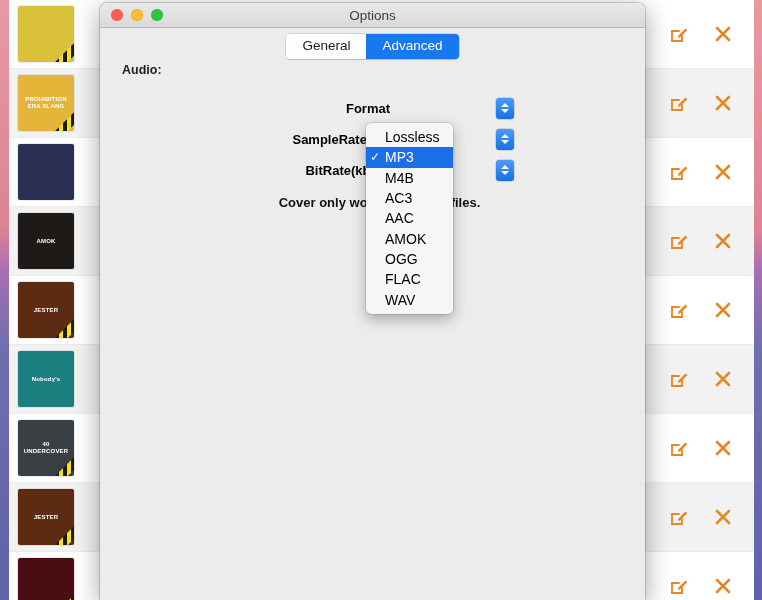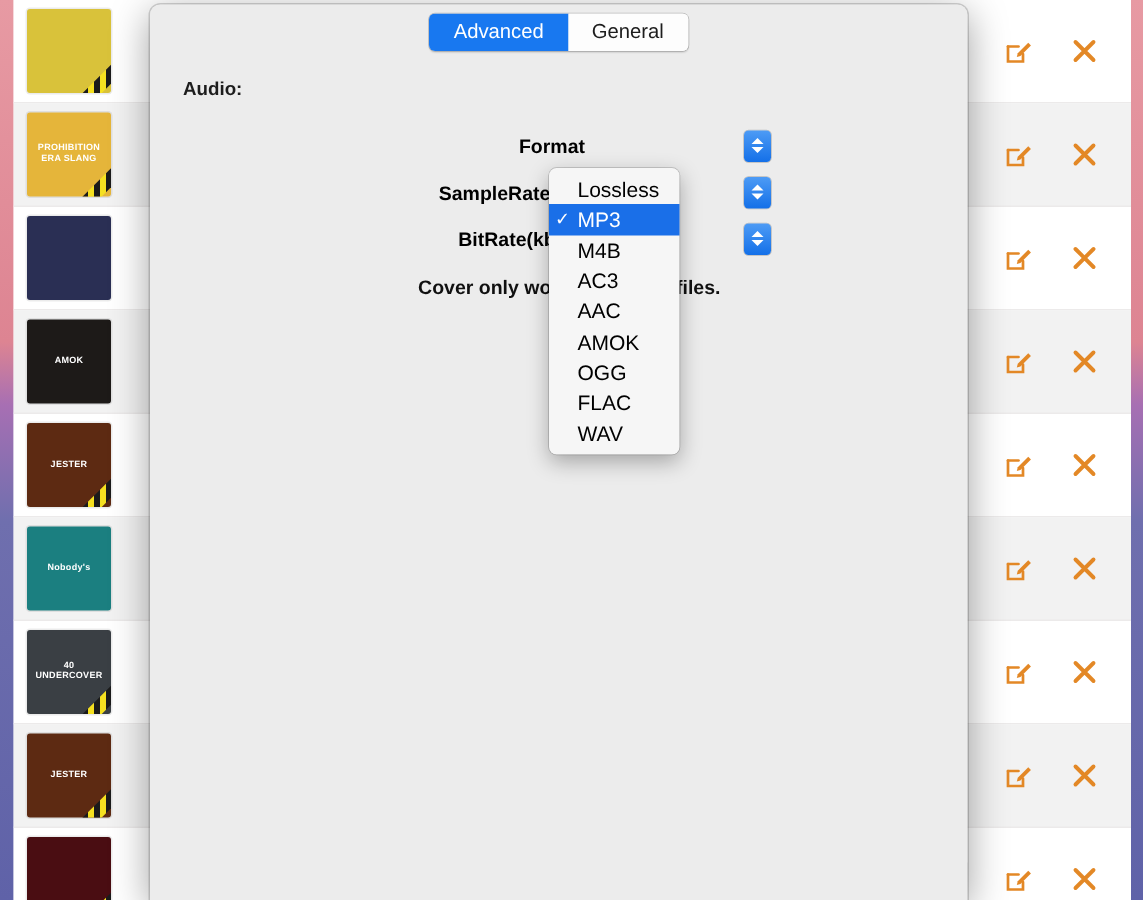--- a/index.html
+++ b/index.html
@@ -131,21 +131,21 @@
     cursor: pointer;
     line-height: 16px;
   }
   .seg.active {
     background: #1878f0;
     color: #ffffff;
   }
 
   
   #form-area {
-    margin-top: 18px;
+    margin-top: 4px;
     padding: 0 22px;
     position: relative;
   }
   #audio-heading {
     font-size: 12.5px; font-weight: bold; color: #1d1d1d;
     margin-bottom: 16px;
   }
   .form-row {
     display: flex; align-items: center;
     height: 30px;
@@ -428,27 +428,35 @@
               <path d="M4 4 16 16M16 4 4 16"></path>
             </svg>
           </div>
         </div>
       </div>
     </div>
 </div>
 
 <div id="options-window">
 
+  <div id="titlebar">
+    <div class="traffic">
+      <div class="dot close"></div>
+      <div class="dot minimize"></div>
+      <div class="dot maximize"></div>
+    </div>
+    <div id="window-title">Options</div>
+  </div>
 
   <div id="window-body">
 
     <div id="tabbar">
       <div class="segmented">
+        <div class="seg">General</div>
         <div class="seg active">Advanced</div>
-        <div class="seg">General</div>
       </div>
     </div>
 
     <div id="form-area">
 
       <div id="audio-heading">Audio:</div>
 
       <div class="form-row">
         <div class="form-label">Format</div>
         <div class="field-slot">

